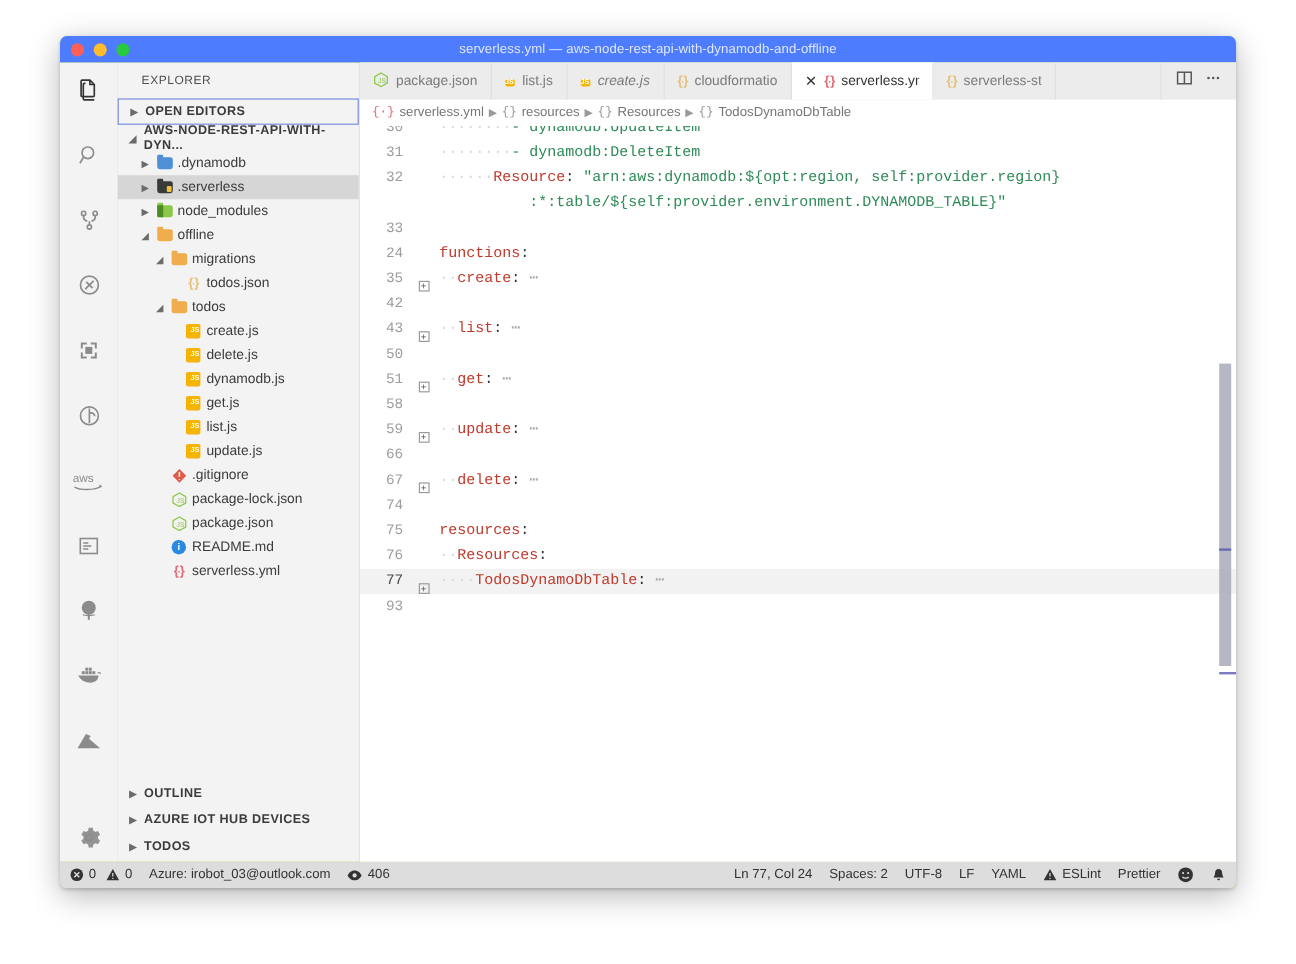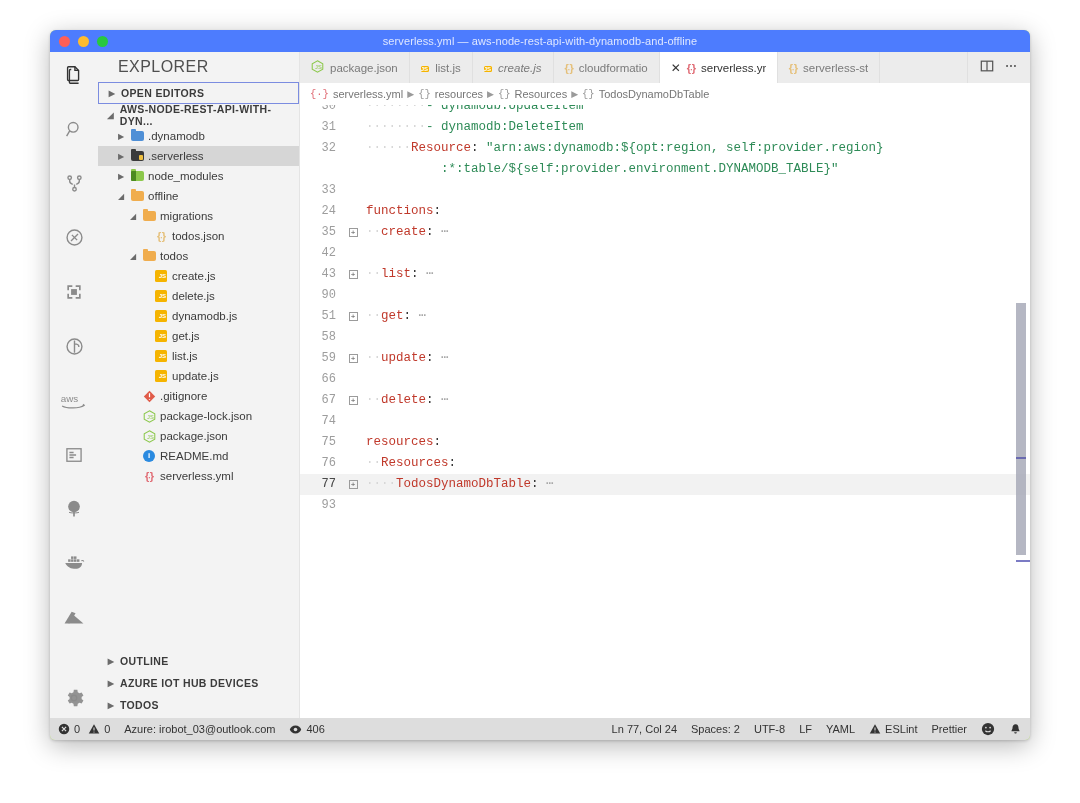--- a/index.html
+++ b/index.html
@@ -59,21 +59,21 @@
   
   .sidebar {
     width: 202px; flex: 0 0 202px;
     background: #f3f3f3;
     display: flex; flex-direction: column;
     font-size: 11px; color: #3b3b3b;
     border-right: 1px solid #e4e4e4;
   }
   .sidebar-title {
     height: 30px; display: flex; align-items: center;
-    padding-left: 20px; font-size: 16px; letter-spacing: .45px;
+    padding-left: 20px; font-size: 10px; letter-spacing: .45px;
     color: #4f4f4f;
   }
   .section-header {
     height: 22px; display: flex; align-items: center; gap: 4px;
     padding-left: 8px; font-size: 10.5px; font-weight: bold;
     letter-spacing: .35px; color: #3b3b3b;
     text-transform: uppercase;
   }
   .section-header.focused {
     border: 1px solid #7b8ce0;
@@ -135,21 +135,21 @@
   .bc-item { display: flex; align-items: center; gap: 4px; }
   .bc-brace { color: #9a9a9a; font-family: "Liberation Mono", monospace; font-size: 10.5px; }
 
   
   .code-area {
     flex: 1; position: relative; background: #fff; overflow: hidden;
     font-family: "Liberation Mono", monospace;
     font-size: 12.5px; line-height: 21px;
   }
   .code-inner { position: absolute; left: 0; right: 0; top: -9px; }
-  .cline { height: 21px; display: flex; align-items: center; white-space: pre; }
+  .cline { height: 21px; display: flex; align-items: flex-end; white-space: pre; }
   .cline.current { background: #f2f2f2; }
   .lnum {
     width: 44px; flex: 0 0 44px; text-align: right; padding-right: 8px;
     color: #9d9d9d; font-size: 12px;
   }
   .lnum.cur { color: #4a4a4a; }
   .fold {
     width: 18px; flex: 0 0 18px; display: flex; align-items: center; justify-content: center;
   }
   .foldbox {
@@ -558,21 +558,21 @@
         <div class="code-inner" id="code-lines">
             <div class="cline"><span class="lnum">30</span><span class="fold"></span><span class="ctext"><span class="ws">········</span><span class="s">- dynamodb:UpdateItem</span></span></div>
             <div class="cline"><span class="lnum">31</span><span class="fold"></span><span class="ctext"><span class="ws">········</span><span class="s">- dynamodb:DeleteItem</span></span></div>
             <div class="cline"><span class="lnum">32</span><span class="fold"></span><span class="ctext"><span class="ws">······</span><span class="k">Resource</span><span class="pn">: </span><span class="s">"arn:aws:dynamodb:${opt:region, self:provider.region}</span></span></div>
             <div class="cline"><span class="lnum"></span><span class="fold"></span><span class="ctext"><span class="ws">          </span><span class="s">:*:table/${self:provider.environment.DYNAMODB_TABLE}"</span></span></div>
             <div class="cline"><span class="lnum">33</span><span class="fold"></span><span class="ctext"></span></div>
             <div class="cline"><span class="lnum">24</span><span class="fold"></span><span class="ctext"><span class="k">functions</span><span class="pn">:</span></span></div>
             <div class="cline"><span class="lnum">35</span><span class="fold"><span class="foldbox">+</span></span><span class="ctext"><span class="ws">··</span><span class="k">create</span><span class="pn">:</span><span class="el"> ⋯</span></span></div>
             <div class="cline"><span class="lnum">42</span><span class="fold"></span><span class="ctext"></span></div>
             <div class="cline"><span class="lnum">43</span><span class="fold"><span class="foldbox">+</span></span><span class="ctext"><span class="ws">··</span><span class="k">list</span><span class="pn">:</span><span class="el"> ⋯</span></span></div>
-            <div class="cline"><span class="lnum">90</span><span class="fold"></span><span class="ctext"></span></div>
+            <div class="cline"><span class="lnum">50</span><span class="fold"></span><span class="ctext"></span></div>
             <div class="cline"><span class="lnum">51</span><span class="fold"><span class="foldbox">+</span></span><span class="ctext"><span class="ws">··</span><span class="k">get</span><span class="pn">:</span><span class="el"> ⋯</span></span></div>
             <div class="cline"><span class="lnum">58</span><span class="fold"></span><span class="ctext"></span></div>
             <div class="cline"><span class="lnum">59</span><span class="fold"><span class="foldbox">+</span></span><span class="ctext"><span class="ws">··</span><span class="k">update</span><span class="pn">:</span><span class="el"> ⋯</span></span></div>
             <div class="cline"><span class="lnum">66</span><span class="fold"></span><span class="ctext"></span></div>
             <div class="cline"><span class="lnum">67</span><span class="fold"><span class="foldbox">+</span></span><span class="ctext"><span class="ws">··</span><span class="k">delete</span><span class="pn">:</span><span class="el"> ⋯</span></span></div>
             <div class="cline"><span class="lnum">74</span><span class="fold"></span><span class="ctext"></span></div>
             <div class="cline"><span class="lnum">75</span><span class="fold"></span><span class="ctext"><span class="k">resources</span><span class="pn">:</span></span></div>
             <div class="cline"><span class="lnum">76</span><span class="fold"></span><span class="ctext"><span class="ws">··</span><span class="k">Resources</span><span class="pn">:</span></span></div>
             <div class="cline current"><span class="lnum cur">77</span><span class="fold"><span class="foldbox">+</span></span><span class="ctext"><span class="ws">····</span><span class="k">TodosDynamoDbTable</span><span class="pn">:</span><span class="el"> ⋯</span></span></div>
             <div class="cline"><span class="lnum">93</span><span class="fold"></span><span class="ctext"></span></div>

